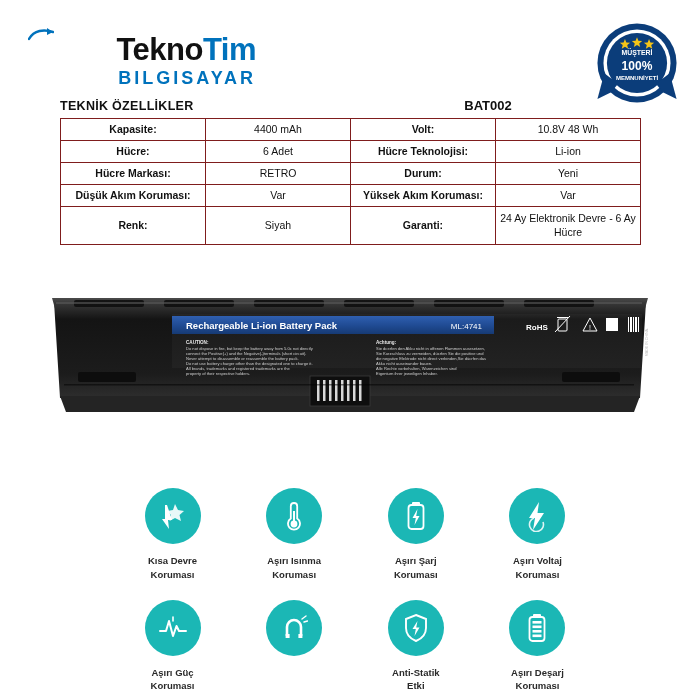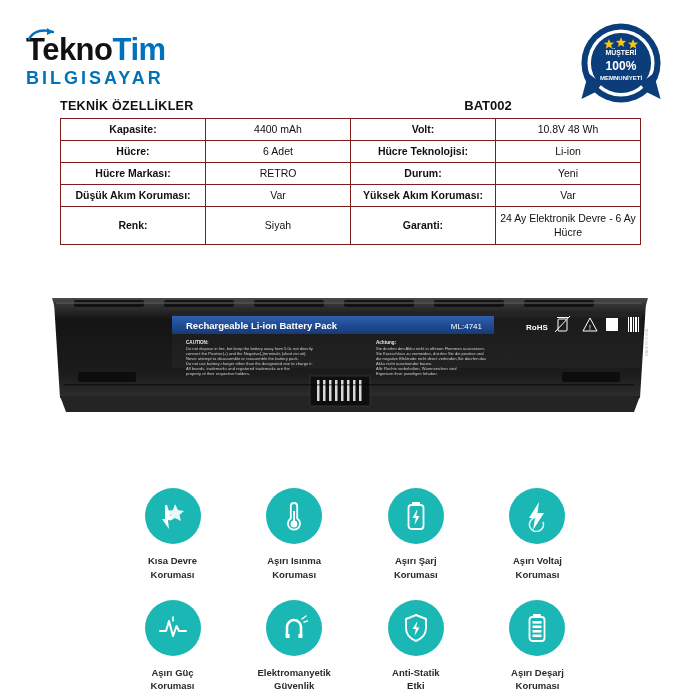--- a/index.html
+++ b/index.html
@@ -19,20 +19,21 @@
     position: absolute;
     left: 0; top: 0;
     width: 700px;
     height: 100px;
   }
   .logo {
     position: absolute;
     left: 26px;
     top: 34px;
     width: 230px;
+    text-align: right;
   }
   .logo-main {
     font-size: 31px;
     font-weight: bold;
     letter-spacing: -0.5px;
     line-height: 1;
     white-space: nowrap;
   }
   .logo-tekno { color: #111; }
   .logo-tim { color: #0072bc; }
@@ -48,21 +49,21 @@
     position: absolute;
     left: 2px;
     top: -6px;
     width: 26px;
     height: 14px;
   }
 
   
   .badge {
     position: absolute;
-    right: 36px;
+    right: 20px;
     top: 20px;
     width: 86px;
     height: 86px;
   }
 
   
   .spec-header {
     position: absolute;
     left: 60px;
     top: 98px;
@@ -401,22 +402,20 @@
 
     <div class="feature">
       <div class="feature-circle">
         <svg width="28" height="28" viewBox="0 0 28 28">
           <path d="M7 22 V13 a7 7 0 0 1 14 0 V22" fill="none" stroke="#ffffff" stroke-width="2.6"></path>
           <rect x="5.6" y="20" width="4" height="4" fill="#ffffff"></rect>
           <rect x="18.4" y="20" width="4" height="4" fill="#ffffff"></rect>
           <path d="M22 5 L26 2 M24 8 L27.5 7" stroke="#ffffff" stroke-width="1.4" stroke-linecap="round"></path>
         </svg>
       </div>
-      <div class="feature-label">Elektromanyetik
-Güvenlik</div>
     </div>
 
     <div class="feature">
       <div class="feature-circle">
         <svg width="26" height="30" viewBox="0 0 26 30">
           <path d="M13 2 L23 6 V15 c0 7 -5 11 -10 13 C8 26 3 22 3 15 V6 Z" fill="none" stroke="#ffffff" stroke-width="1.9"></path>
           <path d="M14.5 8 L9.5 16 L12.8 16 L11.5 23 L16.5 14.5 L13.2 14.5 Z" fill="#ffffff"></path>
         </svg>
       </div>
       <div class="feature-label">Anti-Statik

